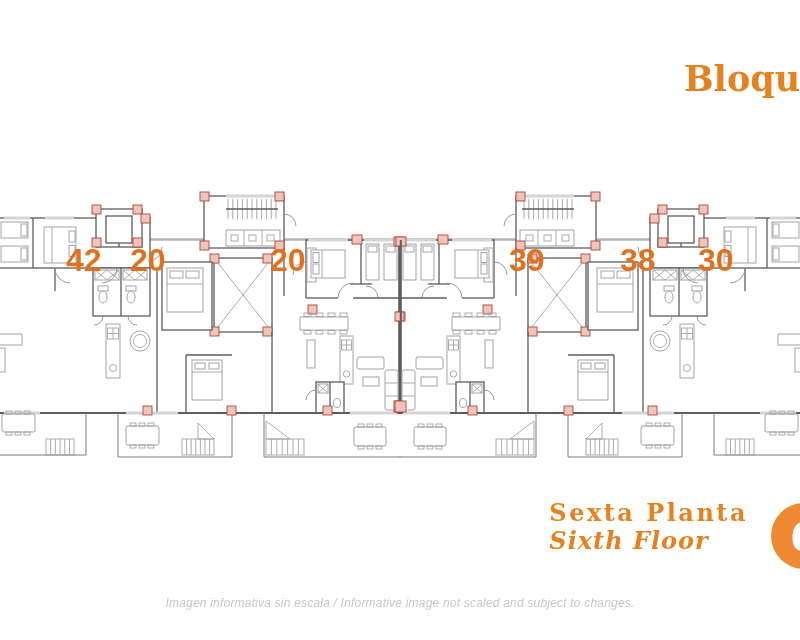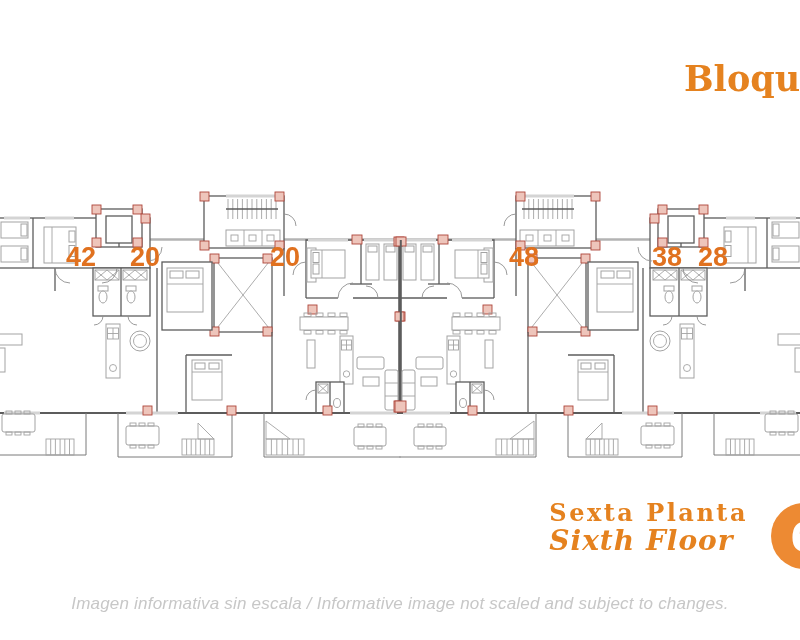--- a/index.html
+++ b/index.html
@@ -1,31 +1,31 @@
 <!DOCTYPE html>
 <html><head>
 <meta charset="utf-8">
 <style>
   html,body{margin:0;padding:0;background:#ffffff;}
   .stage{position:relative;width:800px;height:640px;background:#fff;overflow:hidden;
          font-family:"Liberation Sans",sans-serif;}
   
   .block-title{position:absolute;left:684px;top:58px;color:#E5821F;
     font-family:"DejaVu Serif",serif;font-weight:bold;font-size:35px;white-space:nowrap;}
-  .unit-num{position:absolute;color:#E0711F;font-weight:bold;font-size:27px;
+  .unit-num{position:absolute;color:#E0711F;font-weight:bold;font-size:32px;
     font-family:"Liberation Sans",sans-serif;letter-spacing:0px;line-height:1;}
   .floor-label{position:absolute;right:52px;top:499px;text-align:left;color:#E5821F;
     font-family:"DejaVu Serif",serif;}
   .floor-es{font-weight:bold;font-size:24px;letter-spacing:2.5px;line-height:28px;}
-  .floor-en{font-weight:bold;font-style:italic;font-size:28px;letter-spacing:1px;line-height:28px;}
+  .floor-en{font-weight:bold;font-style:italic;font-size:24px;letter-spacing:1px;line-height:28px;}
   .floor-badge{position:absolute;left:771px;top:503px;width:66px;height:66px;border-radius:50%;
     background:#ED8A33;display:flex;align-items:center;justify-content:center;}
   .floor-badge span{color:#fff;font-family:"DejaVu Serif",serif;font-weight:bold;font-size:40px;}
   .disclaimer{position:absolute;left:0;top:595px;width:100%;text-align:center;
-    color:#C7C7C7;font-style:italic;font-size:17px;line-height:17px;letter-spacing:.2px;}
+    color:#C7C7C7;font-style:italic;font-size:12px;line-height:17px;letter-spacing:.2px;}
   
   svg{position:absolute;left:0;top:0;}
   .cor{stroke:#B3B3B3;stroke-width:2.6;}
   .w{stroke:#5C5C5C;stroke-width:1.3;fill:none;}
   .wf{stroke:#5C5C5C;stroke-width:1.3;fill:#fff;}
   .w2{stroke:#5C5C5C;stroke-width:2;fill:none;}
   .wt{stroke:#7A7A7A;stroke-width:1;fill:none;}
   .f{stroke:#A3A3A3;stroke-width:1;fill:#fff;}
   .fl{stroke:#A3A3A3;stroke-width:.9;fill:none;}
   .arc{stroke:#8F8F8F;stroke-width:.9;fill:none;}
@@ -283,23 +283,23 @@
       </g>
     </defs>
 
     <use href="#halfplan" xlink:href="#halfplan"></use>
     <use href="#halfplan" xlink:href="#halfplan" transform="translate(800,0) scale(-1,1)"></use>
   </svg>
 
   <div class="unit-num" style="left:66px;top:244px">42</div>
   <div class="unit-num" style="left:130px;top:244px">20</div>
   <div class="unit-num" style="left:270px;top:244px">20</div>
-  <div class="unit-num" style="left:509px;top:244px">48</div>
-  <div class="unit-num" style="left:652px;top:244px">38</div>
-  <div class="unit-num" style="left:698px;top:244px">28</div>
+  <div class="unit-num" style="left:509px;top:244px">39</div>
+  <div class="unit-num" style="left:620px;top:244px">38</div>
+  <div class="unit-num" style="left:698px;top:244px">30</div>
 
   <div class="floor-label">
     <div class="floor-es">Sexta Planta</div>
     <div class="floor-en">Sixth Floor</div>
   </div>
   <div class="floor-badge">
     <span>6</span>
   </div>
 
   <div class="disclaimer">

